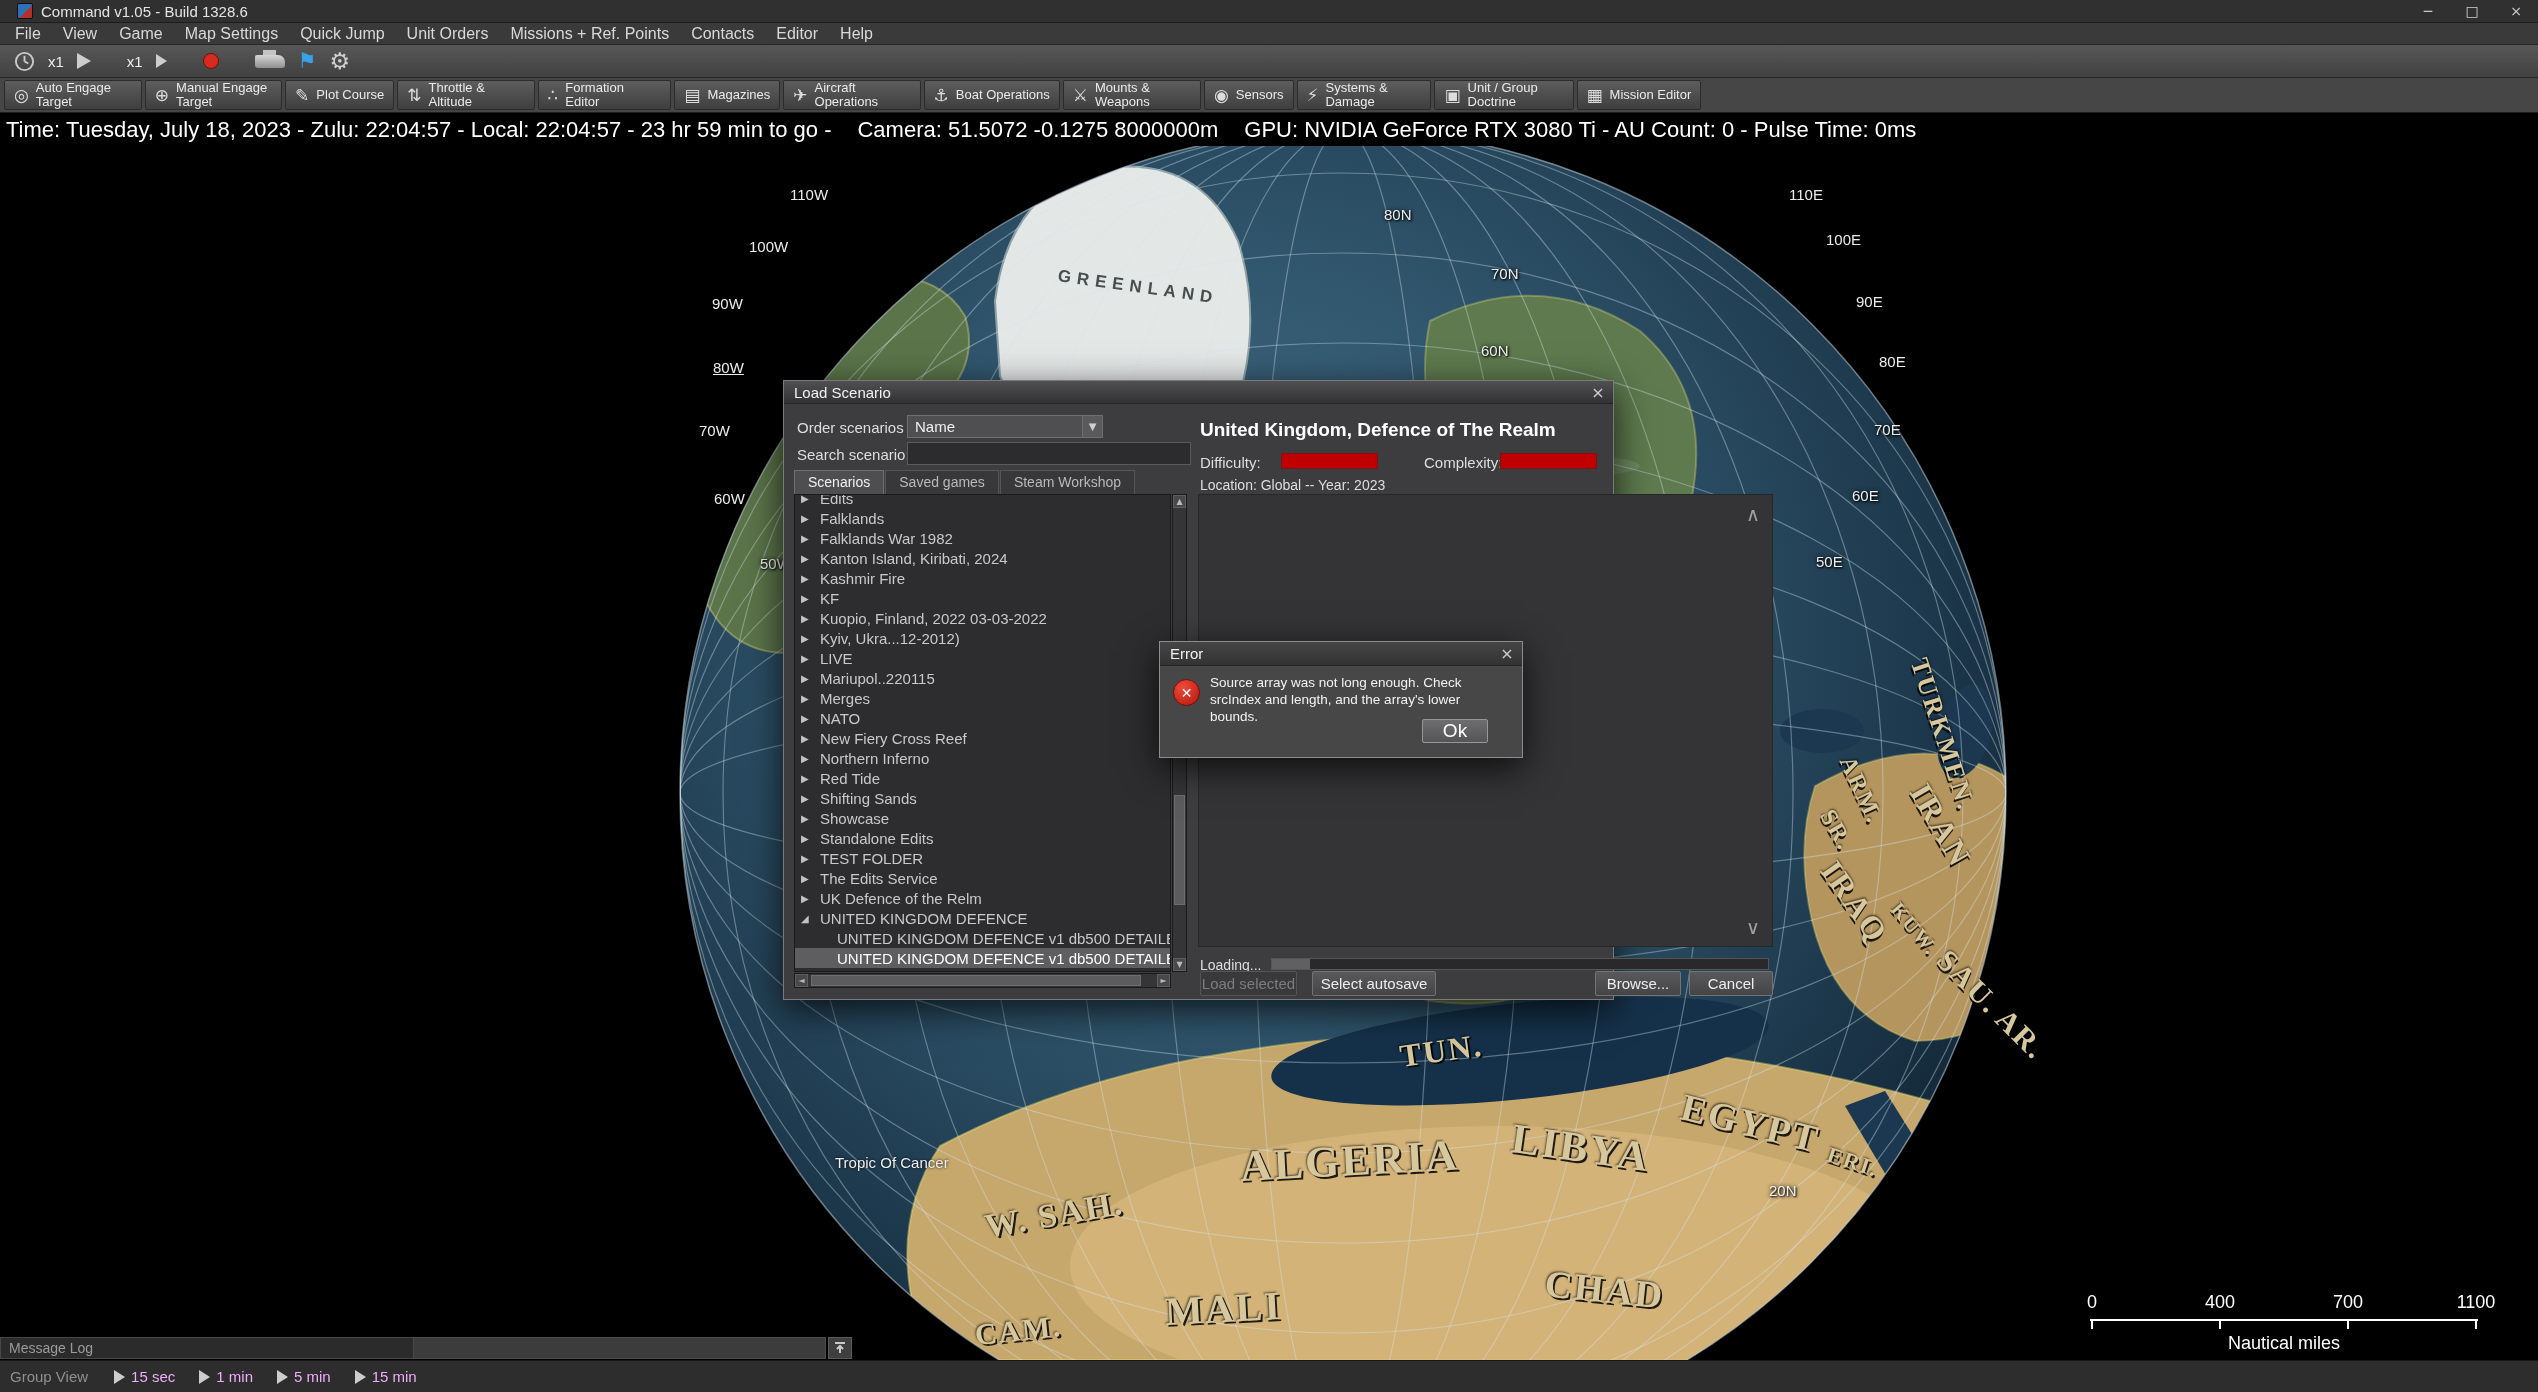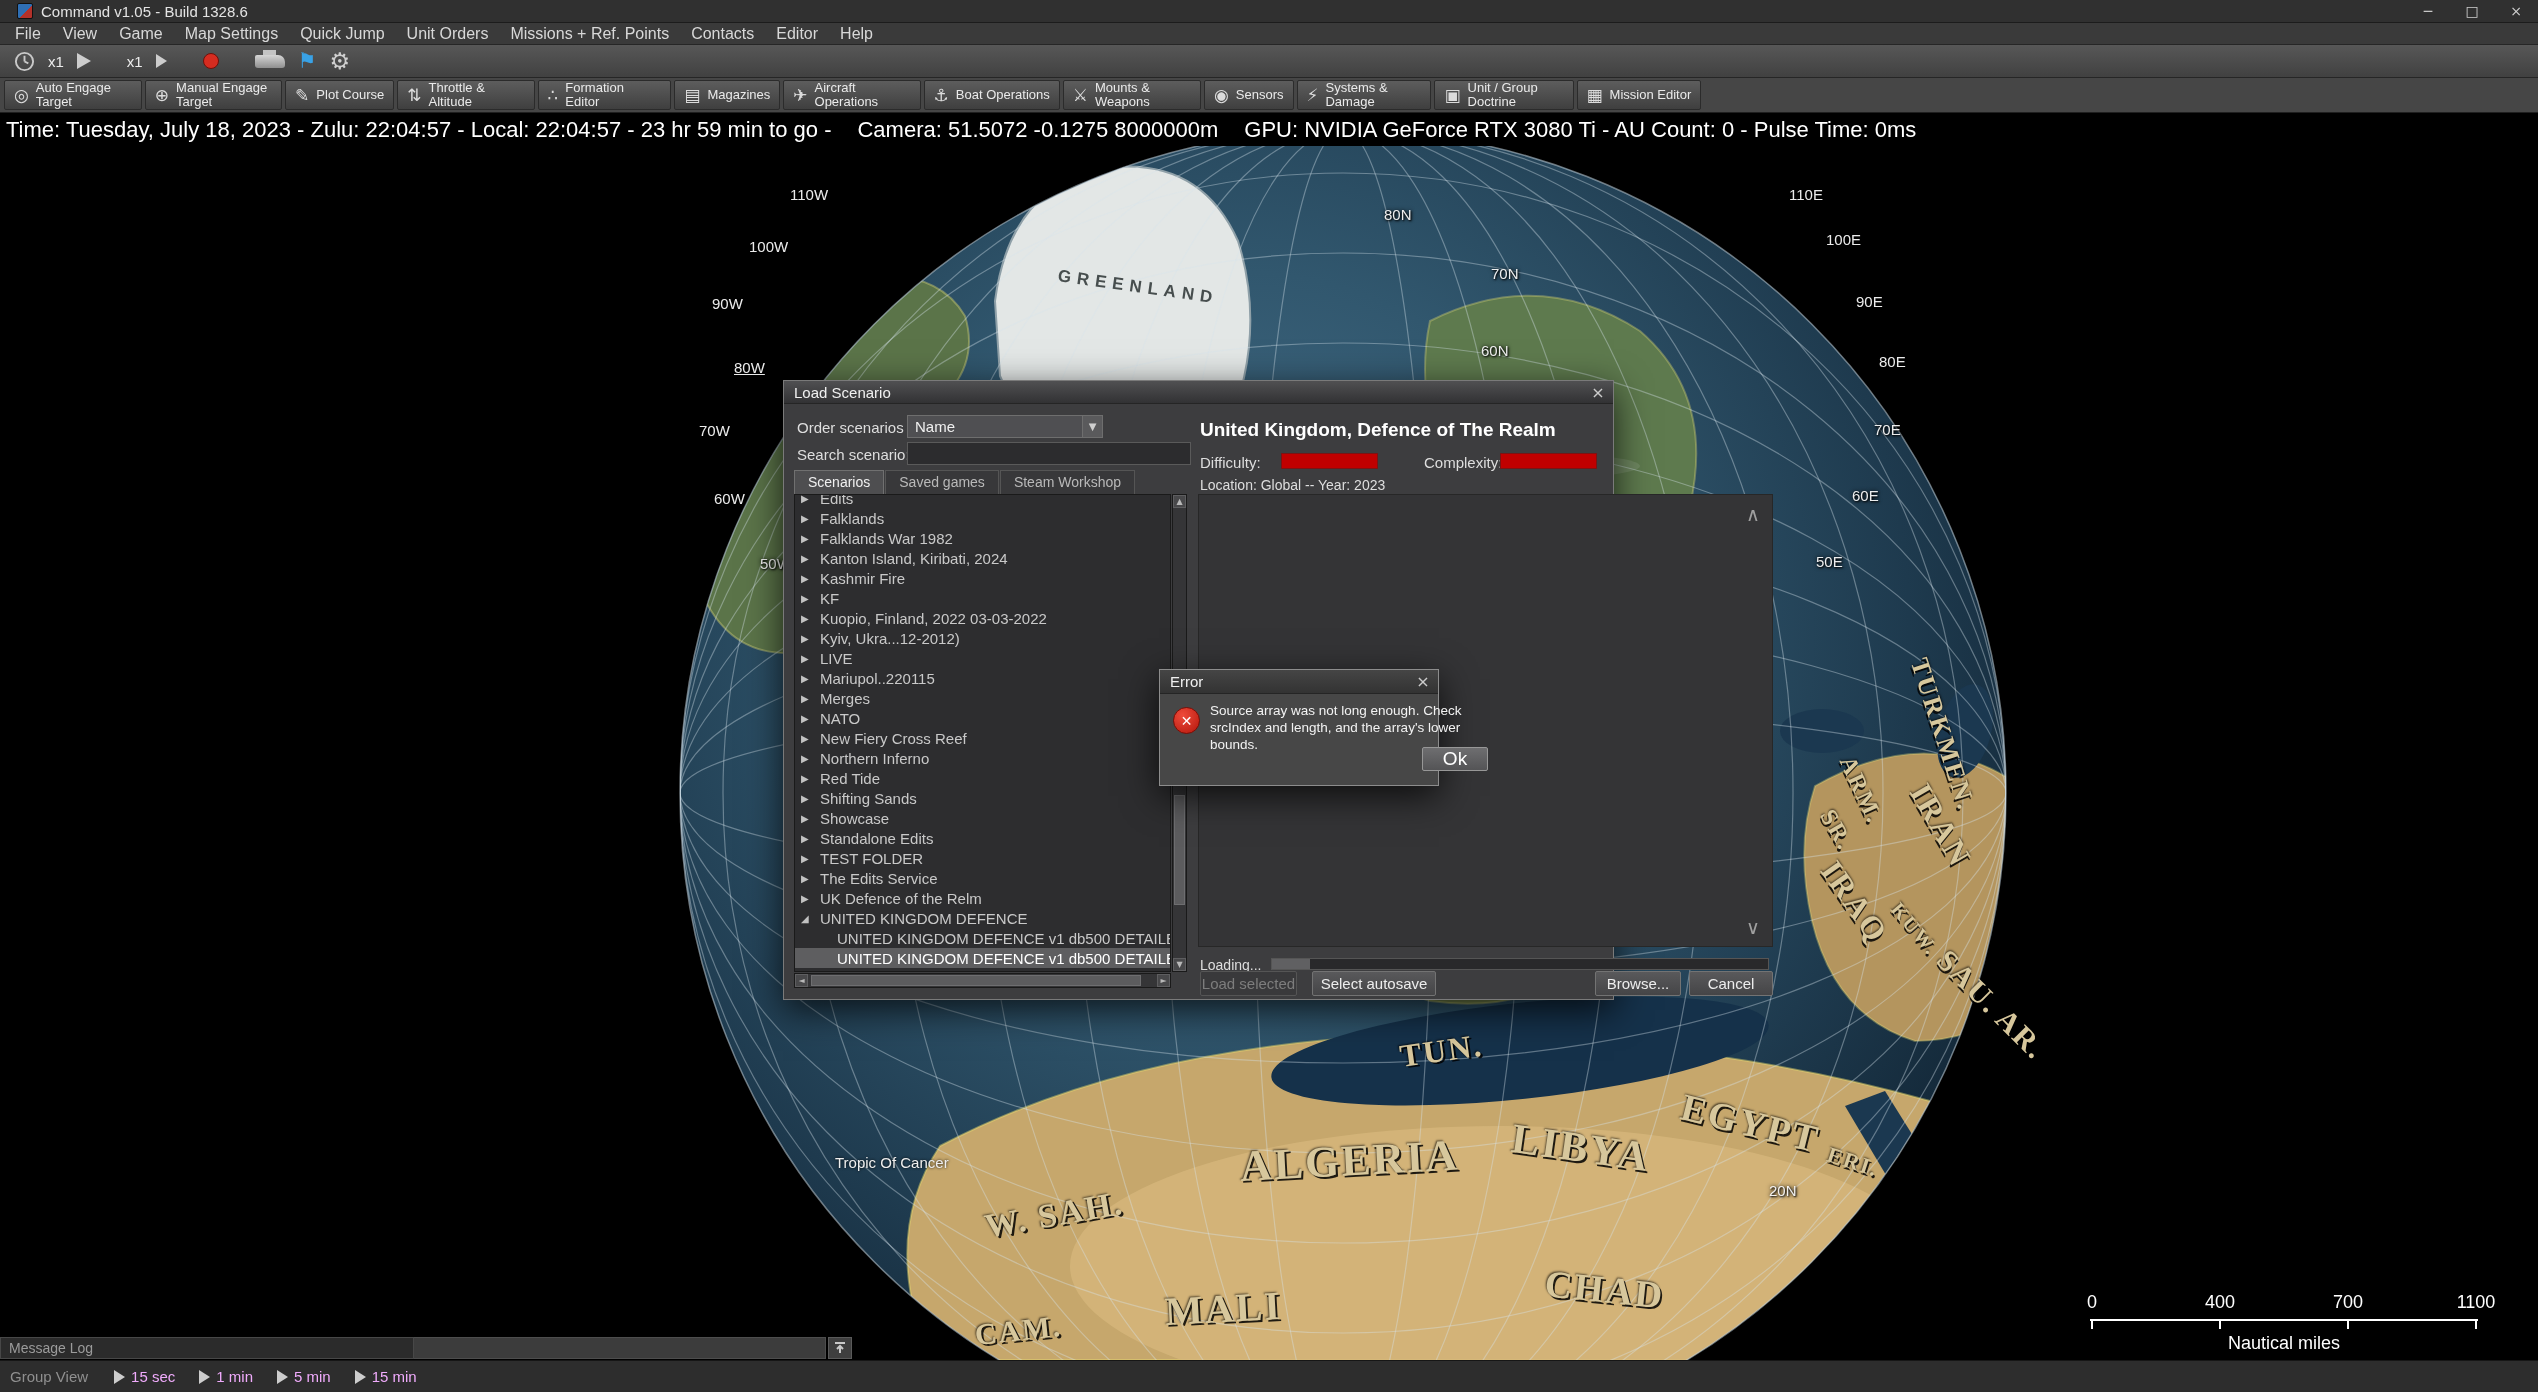--- a/index.html
+++ b/index.html
@@ -129,22 +129,22 @@
   .chev { position:absolute; right:12px; color:#a0a0a0; font-size:19px; font-family:"DejaVu Sans",sans-serif; }
   .progress { position:absolute; left:487px; top:577px; width:498px; height:12px; background:#29292b;
     border:1px solid #555; }
   .progress .pthumb { width:38px; height:100%; background:#606062; }
   .btn { position:absolute; top:590px; height:25px; background:linear-gradient(#59595b,#454547);
     border:1px solid #737373; color:#ededed; font-size:15px; display:flex; align-items:center;
     justify-content:center; border-radius:2px; }
   .btn.disabled { background:#39393b; color:#7d7d7d; border-color:#555; }
 
   
-  .error-dlg { left:1159px; top:495px; width:280px; height:117px; z-index:20; background:#474747;
-    border:1px solid #8d8d8d;margin-top:28px; }
+  .error-dlg { left:1159px; top:495px; width:364px; height:117px; z-index:20; background:#474747;
+    border:1px solid #8d8d8d; }
   .error-dlg .dlg-title { height:24px; background:linear-gradient(#454545,#333333); }
   .err-icon { position:absolute; left:13px; top:37px; width:27px; height:27px; border-radius:50%;
     background:radial-gradient(circle at 35% 30%, #ef4a3a, #b3170c); border:1px solid #7c0d05;
     color:#fff; font-size:14px; font-weight:700; display:flex; align-items:center; justify-content:center;
     font-family:"DejaVu Sans",sans-serif; }
   .err-msg { position:absolute; left:50px; top:33px; width:278px; color:#f2f2f2; font-size:13.5px;
     line-height:1.25; }
   .err-ok { position:absolute; left:262px; top:77px; width:66px; height:24px;
     background:linear-gradient(#6e6e70,#545456); border:1px solid #979797; color:#fff; font-size:19px;
     display:flex; align-items:center; justify-content:center; border-radius:2px; }
@@ -322,21 +322,21 @@
         </g>
       </g>
       <circle cx="1343" cy="647" r="663" fill="none" stroke="rgba(195,212,222,0.55)" stroke-width="1.5"></circle>
     </svg>
 
     <div class="layer">
 
     <span class="grid-label" style="position: absolute; left: 790px; top: 40px;">110W</span>
         <span class="grid-label" style="position: absolute; left: 749px; top: 92px;">100W</span>
         <span class="grid-label" style="position: absolute; left: 712px; top: 149px;">90W</span>
-        <span class="grid-label" style="position: absolute; left: 734px; top: 213px; text-decoration: underline;">80W</span>
+        <span class="grid-label" style="position: absolute; left: 713px; top: 213px; text-decoration: underline;">80W</span>
         <span class="grid-label" style="position: absolute; left: 699px; top: 276px;">70W</span>
         <span class="grid-label" style="position: absolute; left: 714px; top: 344px;">60W</span>
         <span class="grid-label" style="position: absolute; left: 760px; top: 409px;">50W</span>
         <span class="grid-label" style="position: absolute; left: 1384px; top: 60px;">80N</span>
         <span class="grid-label" style="position: absolute; left: 1491px; top: 119px;">70N</span>
         <span class="grid-label" style="position: absolute; left: 1481px; top: 196px;">60N</span>
         <span class="grid-label" style="position: absolute; left: 1789px; top: 40px;">110E</span>
         <span class="grid-label" style="position: absolute; left: 1826px; top: 85px;">100E</span>
         <span class="grid-label" style="position: absolute; left: 1856px; top: 147px;">90E</span>
         <span class="grid-label" style="position: absolute; left: 1879px; top: 207px;">80E</span>

